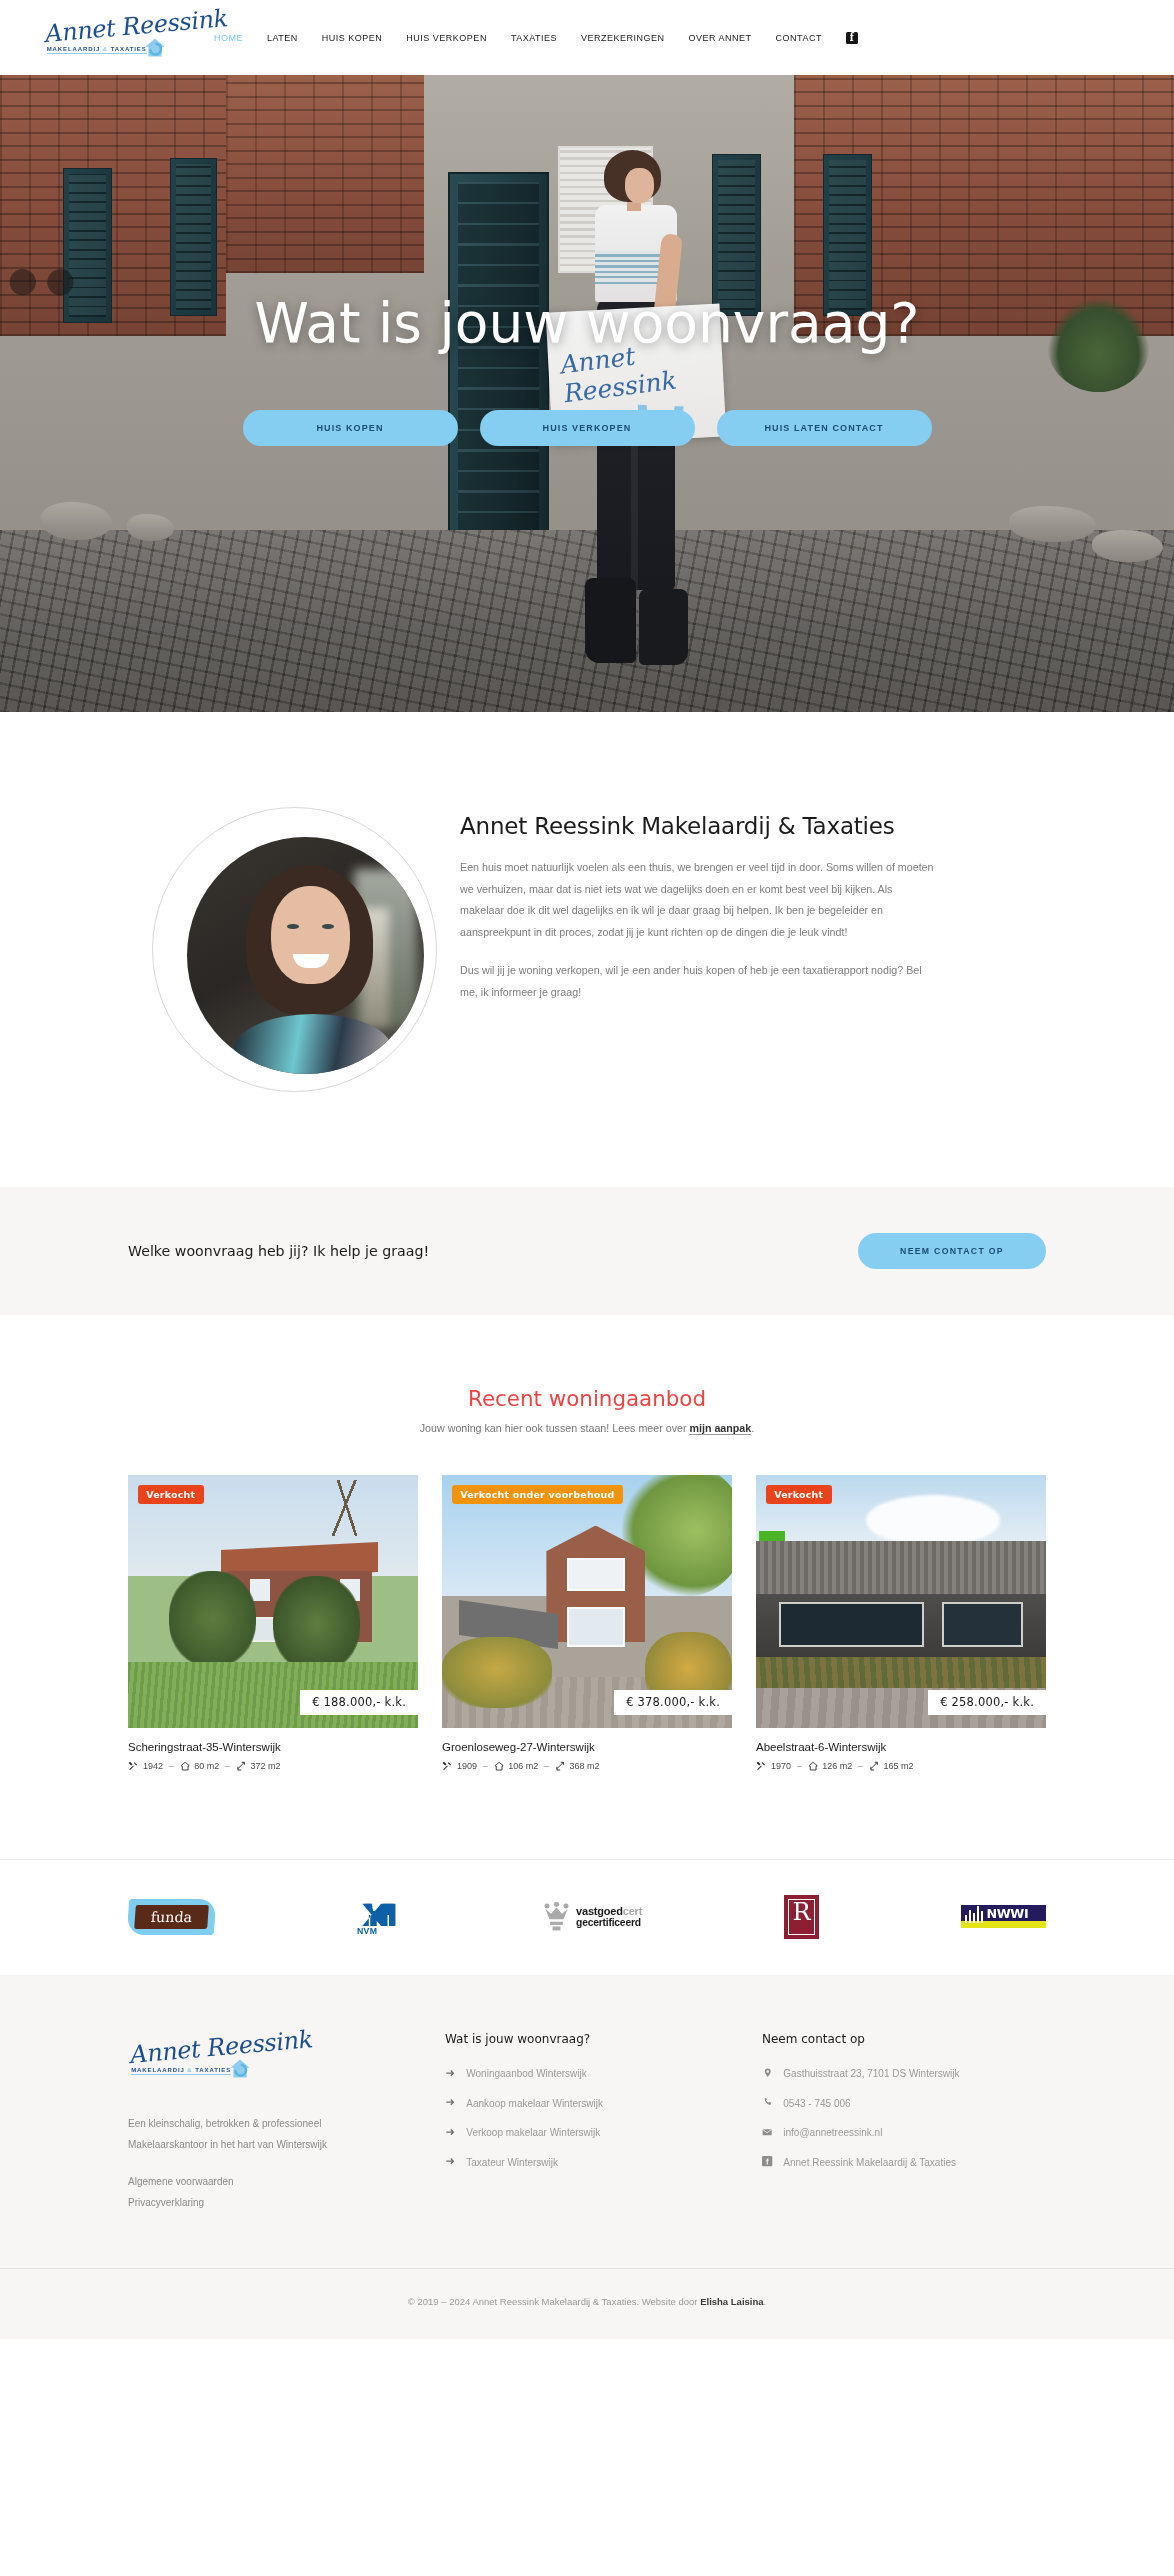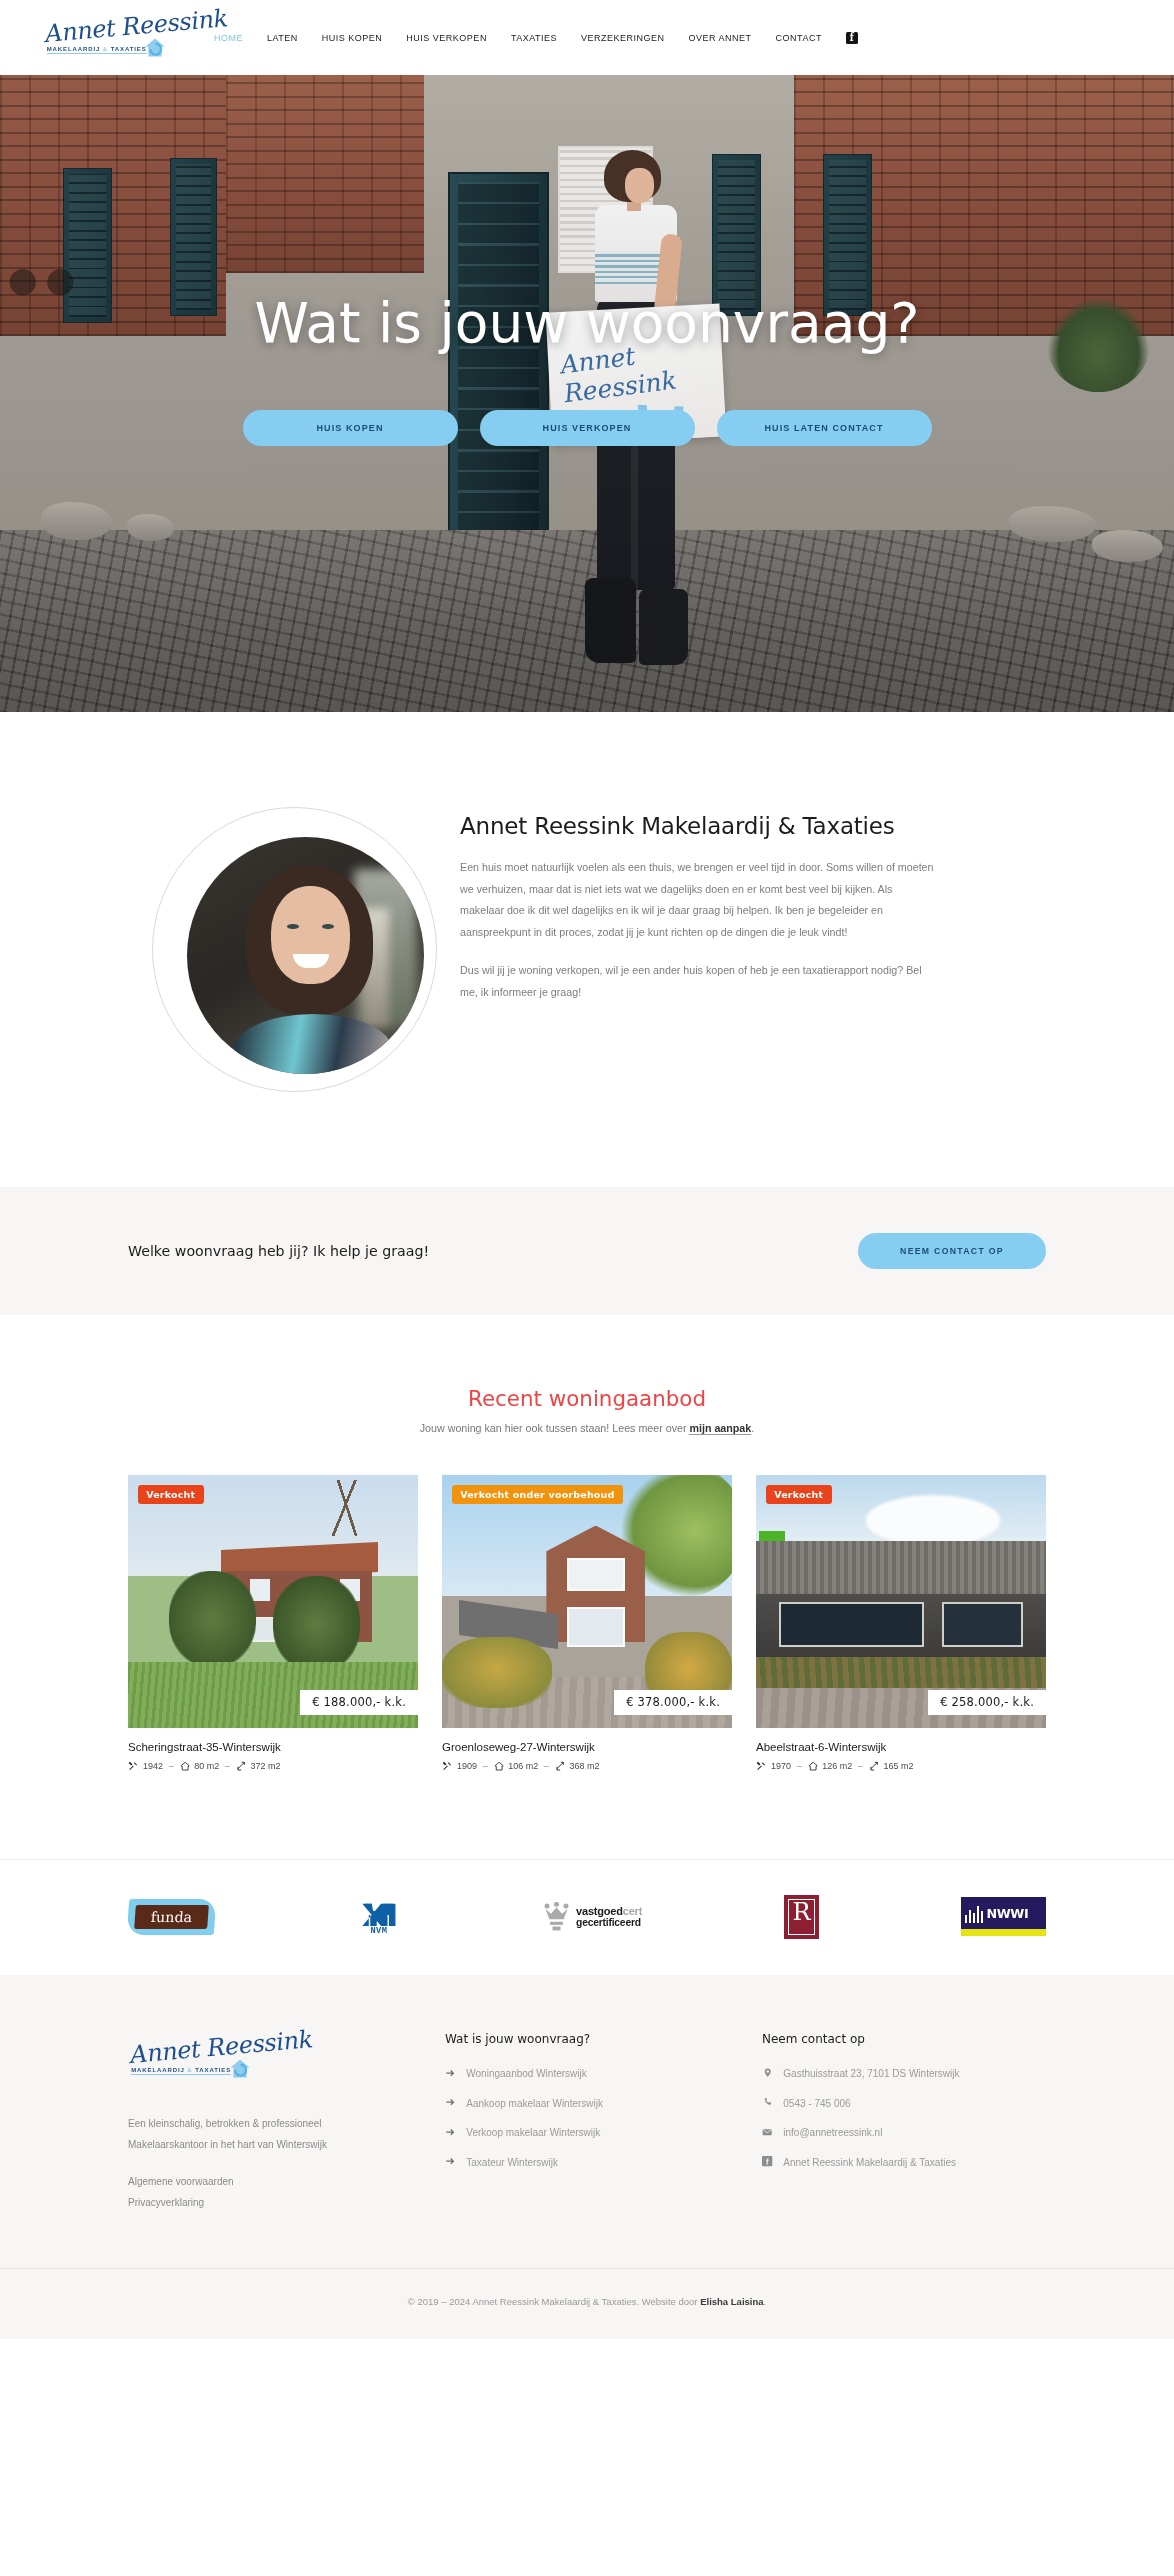--- a/index.html
+++ b/index.html
@@ -434,21 +434,21 @@
     display: flex; align-items: center; justify-content: center;
     transform: skewX(-4deg);
   }
   .funda span {
     display: block; width: 73px; height: 24px;
     background: #5a2a18; border-radius: 2.4px;
     color: #fff; font-family: "DejaVu Serif", serif;
     font-size: 14.2px; text-align: center; line-height: 24px;
   }
   
-  .nvm { width: 44px; text-align: center; font-family: Liberation Mono, monospace; }
+  .nvm { width: 44px; text-align: left; }
   .nvm .fig { display: block; width: 36px; height: 28.5px; margin: 0 auto;
     background:
       radial-gradient(circle at 25% 18%, #0d5fa8 0 4.7px, transparent 5.5px),
       radial-gradient(circle at 75% 18%, #0d5fa8 0 4.7px, transparent 5.5px),
       linear-gradient(#0d5fa8, #0d5fa8);
     clip-path: polygon(4% 22%, 30% 22%, 34% 48%, 44% 48%, 44% 100%, 26% 100%, 26% 62%, 22% 62%, 22% 100%, 4% 100%,
                        56% 22%, 96% 22%, 96% 100%, 78% 100%, 78% 62%, 74% 62%, 74% 100%, 56% 100%);
   }
   .nvm .txt { font-size: 8.7px; font-weight: bold; color: #0d5fa8; letter-spacing: 0.4px; }
   
@@ -462,21 +462,21 @@
     width: 35px; height: 44px; background: #8e1f32;
     display: flex; align-items: center; justify-content: center;
     border: 2.4px solid #8e1f32;
   }
   .rlogo span {
     font-family: "DejaVu Serif", serif; color: #fff; font-size: 24px; line-height: 1;
     width: 27px; height: 36px; border: 1.6px solid #fff; text-align: center;
   }
   
   .nwwi { width: 85px; }
-  .nwwi .top { background: #241a5e; height: 32px; display: flex; align-items: center; padding-left: 4px; }
+  .nwwi .top { background: #241a5e; height: 16px; display: flex; align-items: center; padding-left: 4px; }
   .nwwi .bars { display: flex; gap: 1.6px; align-items: flex-end; height: 20.6px; }
   .nwwi .bars i { display: block; width: 2.4px; background: #fff; }
   .nwwi .name { color: #fff; font-family: "DejaVu Sans", sans-serif; font-weight: bold; font-size: 12.7px; margin-left: 3.2px; letter-spacing: -0.4px; }
   .nwwi .bottom { background: #e3e315; height: 7.1px; }
 
   
   .footer { background: #f7f6f4; padding: 57px 0 0; }
   .footer-inner {
     width: 918px; margin: 0 auto;
     display: flex; gap: 0;

